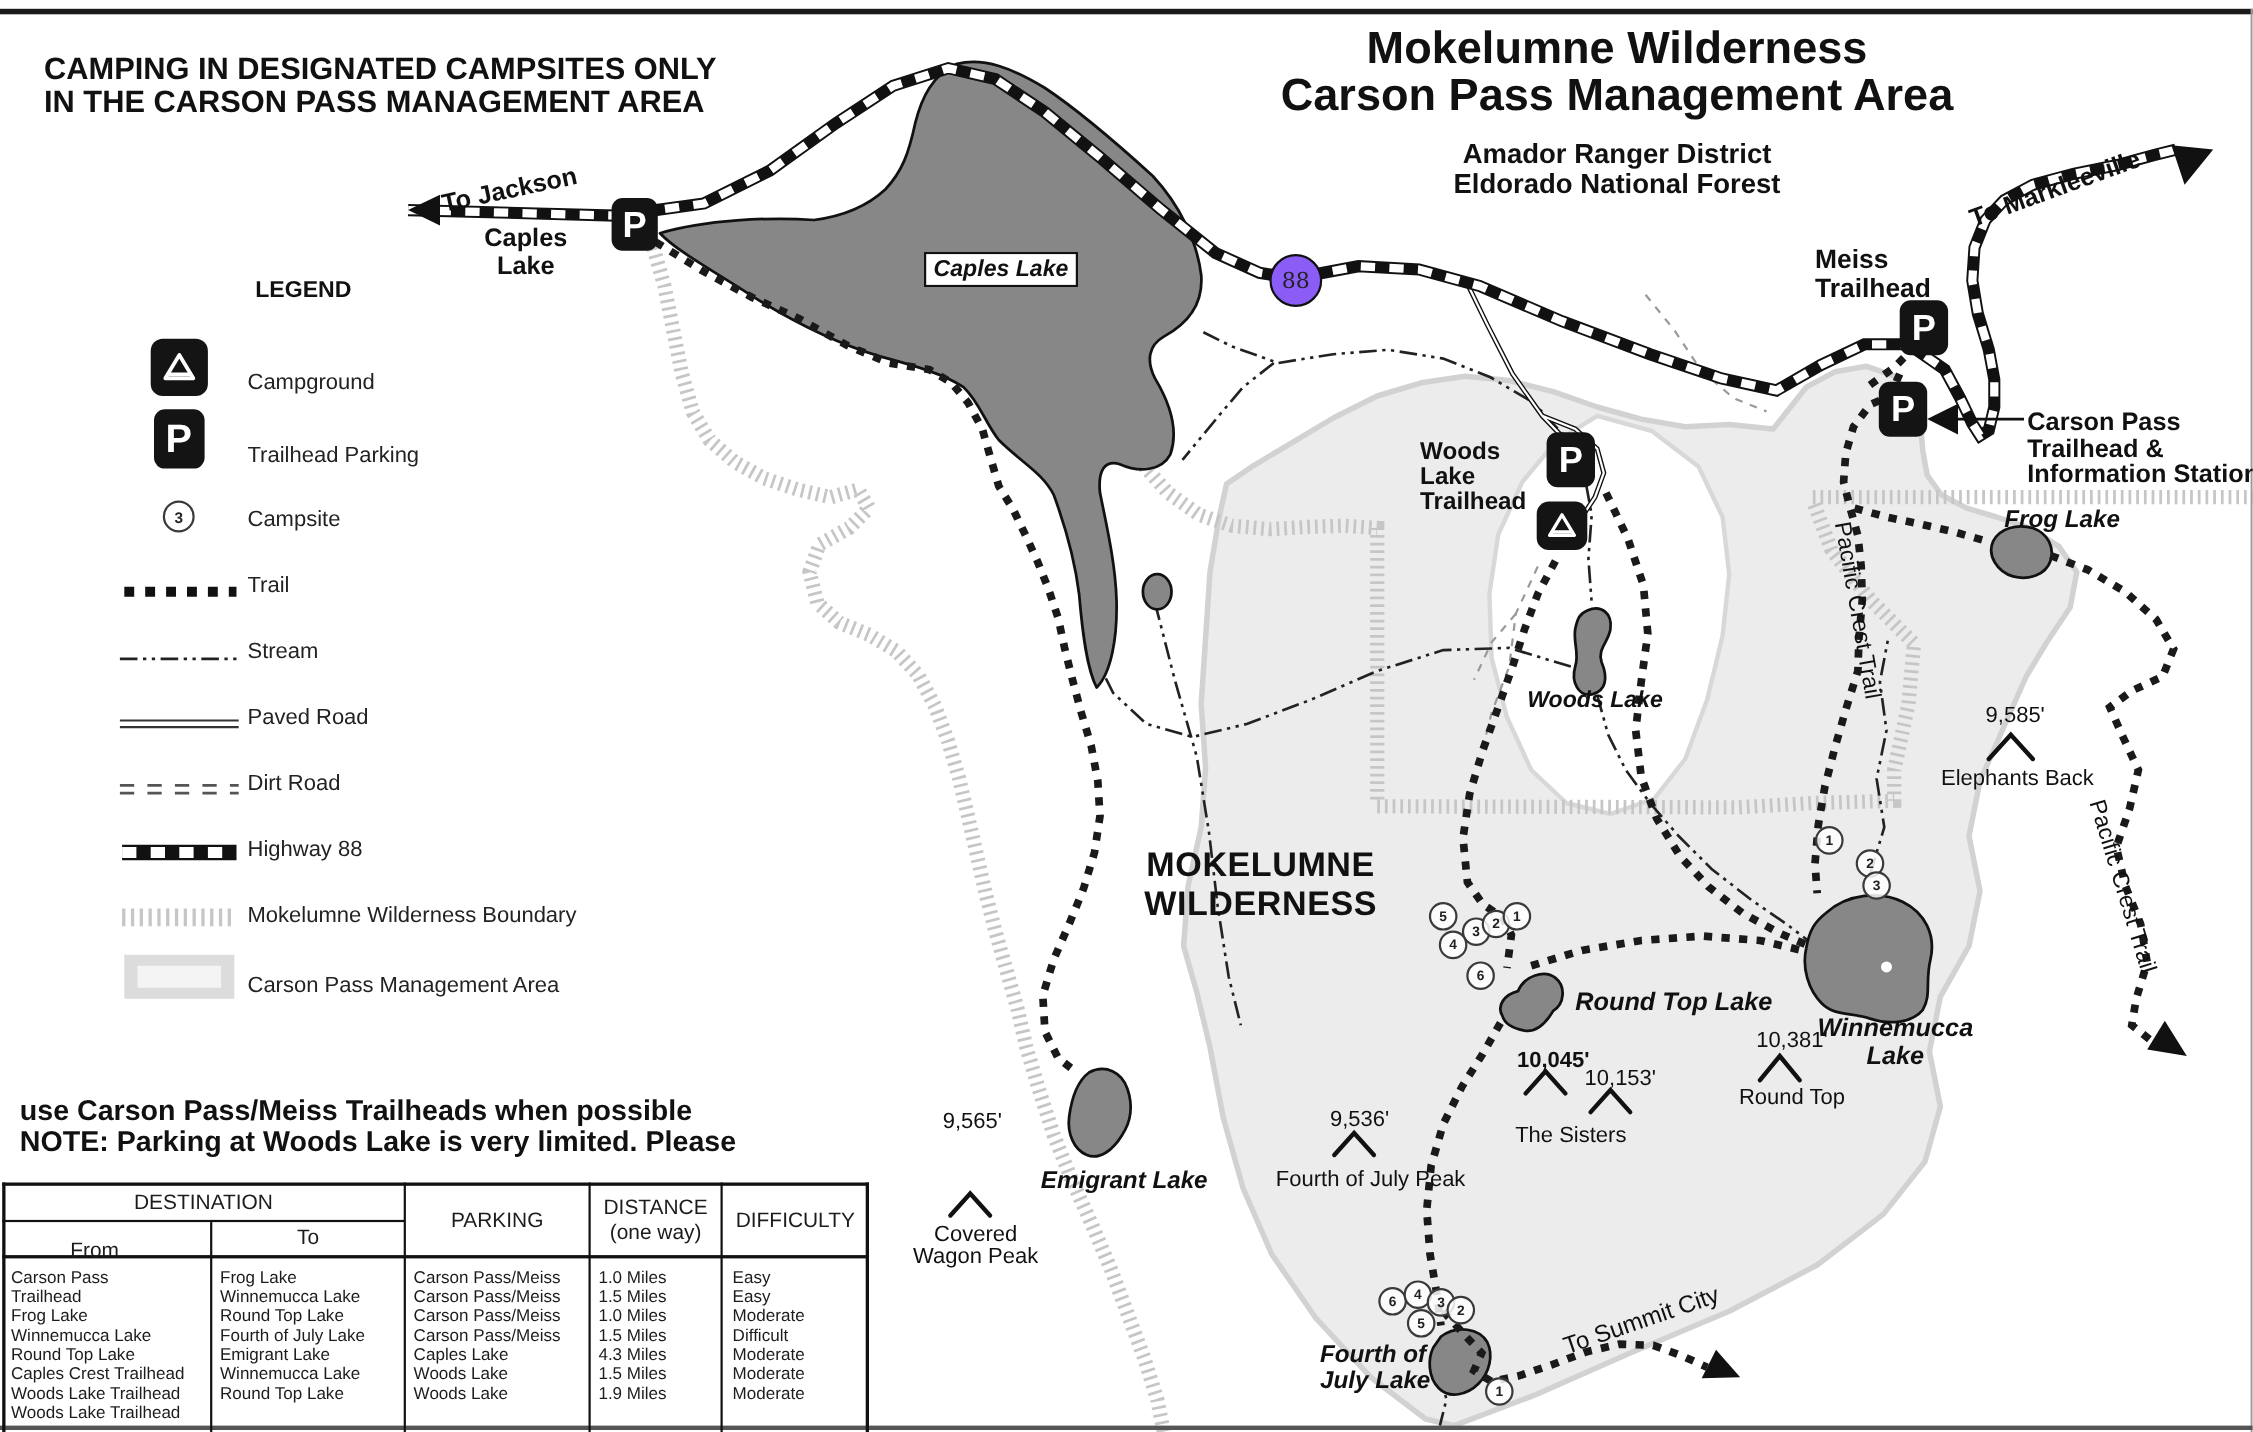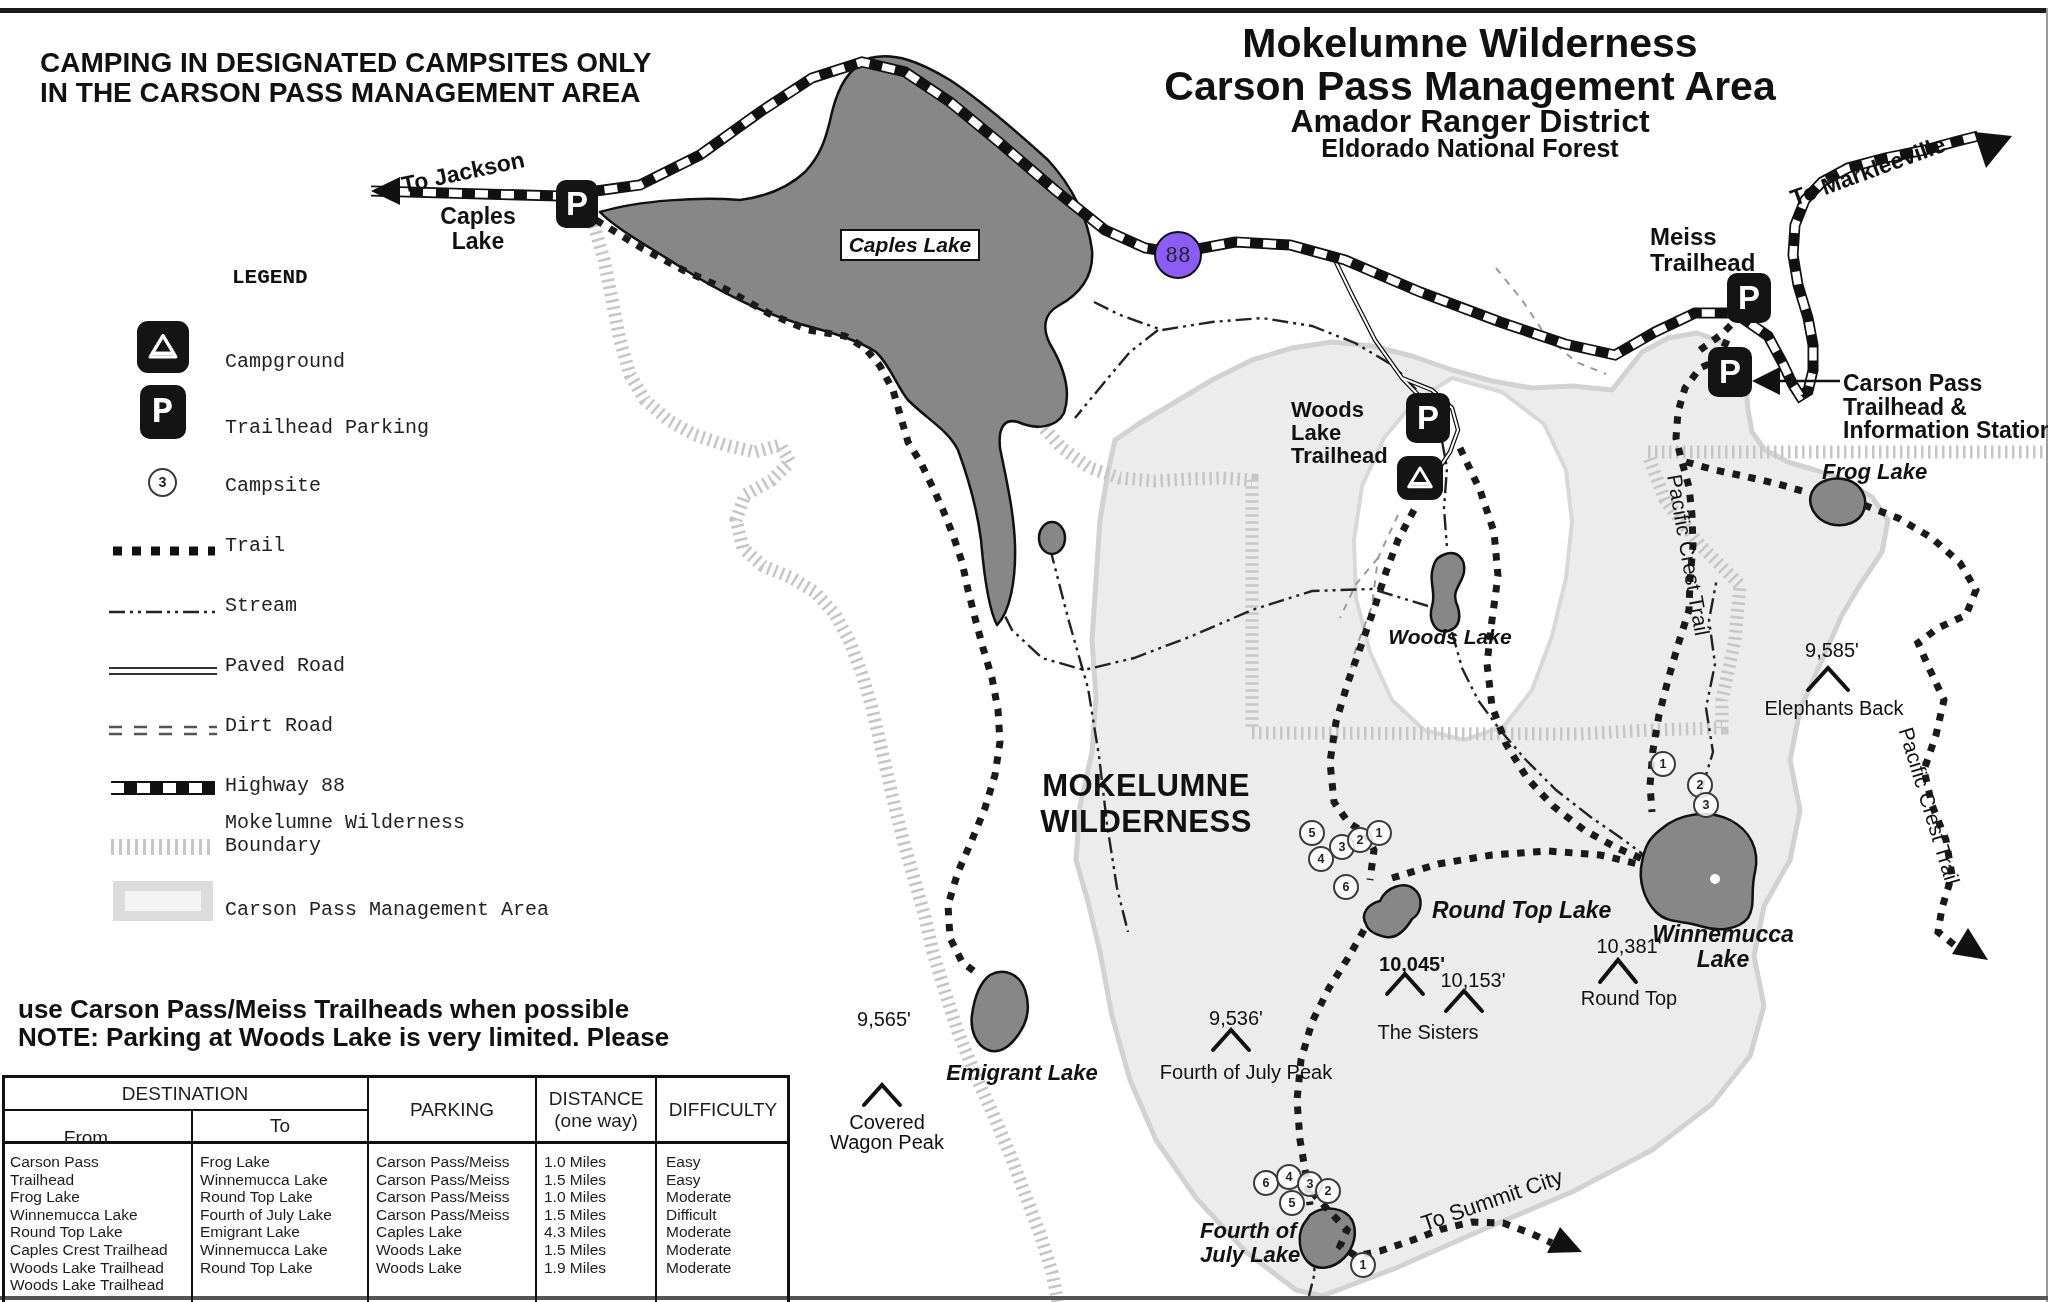--- a/index.html
+++ b/index.html
@@ -13,25 +13,25 @@
   .lbl{position:absolute;font-weight:bold;color:#111;white-space:nowrap;line-height:1.05;}
   .it{font-style:italic;}
   .ctr{transform:translateX(-50%);}
   .rot{transform:translate(-50%,-50%) rotate(var(--r));}
 
   
   .camping{left:40px;top:48px;font-size:28px;line-height:30px;}
   .titleblock{left:1060px;top:22px;width:820px;text-align:center;}
   .titleblock .t1{font-size:41px;line-height:43px;}
   .titleblock .t2{font-size:41px;line-height:43px;}
-  .titleblock .s1{font-size:32px;line-height:27px;margin-top:0;text-align:center;}
+  .titleblock .s1{font-size:25px;line-height:27px;margin-top:19px;text-align:center;}
   .titleblock .s2{font-size:25px;line-height:27px;}
 
   
-  .legend{position:absolute;left:100px;top:266px;width:470px;font-family:Liberation Mono, monospace;}
+  .legend{position:absolute;left:100px;top:252px;width:470px;}
   .legend .hd{font-weight:bold;font-size:21px;margin-left:132px;margin-bottom:16px;}
   .lrow{display:flex;align-items:flex-end;margin-bottom:0;}
   .lrow .sym{width:125px;display:flex;justify-content:center;align-items:center;flex:0 0 125px;}
   .lrow .ltx{font-size:20px;color:#222;}
 
   .pbox{background:#141414;color:#fff;font-weight:bold;border-radius:10px;
         display:flex;align-items:center;justify-content:center;}
   .campbox{background:#141414;border-radius:11px;display:flex;align-items:center;justify-content:center;}
   .site{position:absolute;width:22px;height:22px;border:2px solid #3a3a3a;border-radius:50%;
         background:rgba(255,255,255,.85);color:#222;font-size:12.5px;font-weight:bold;

